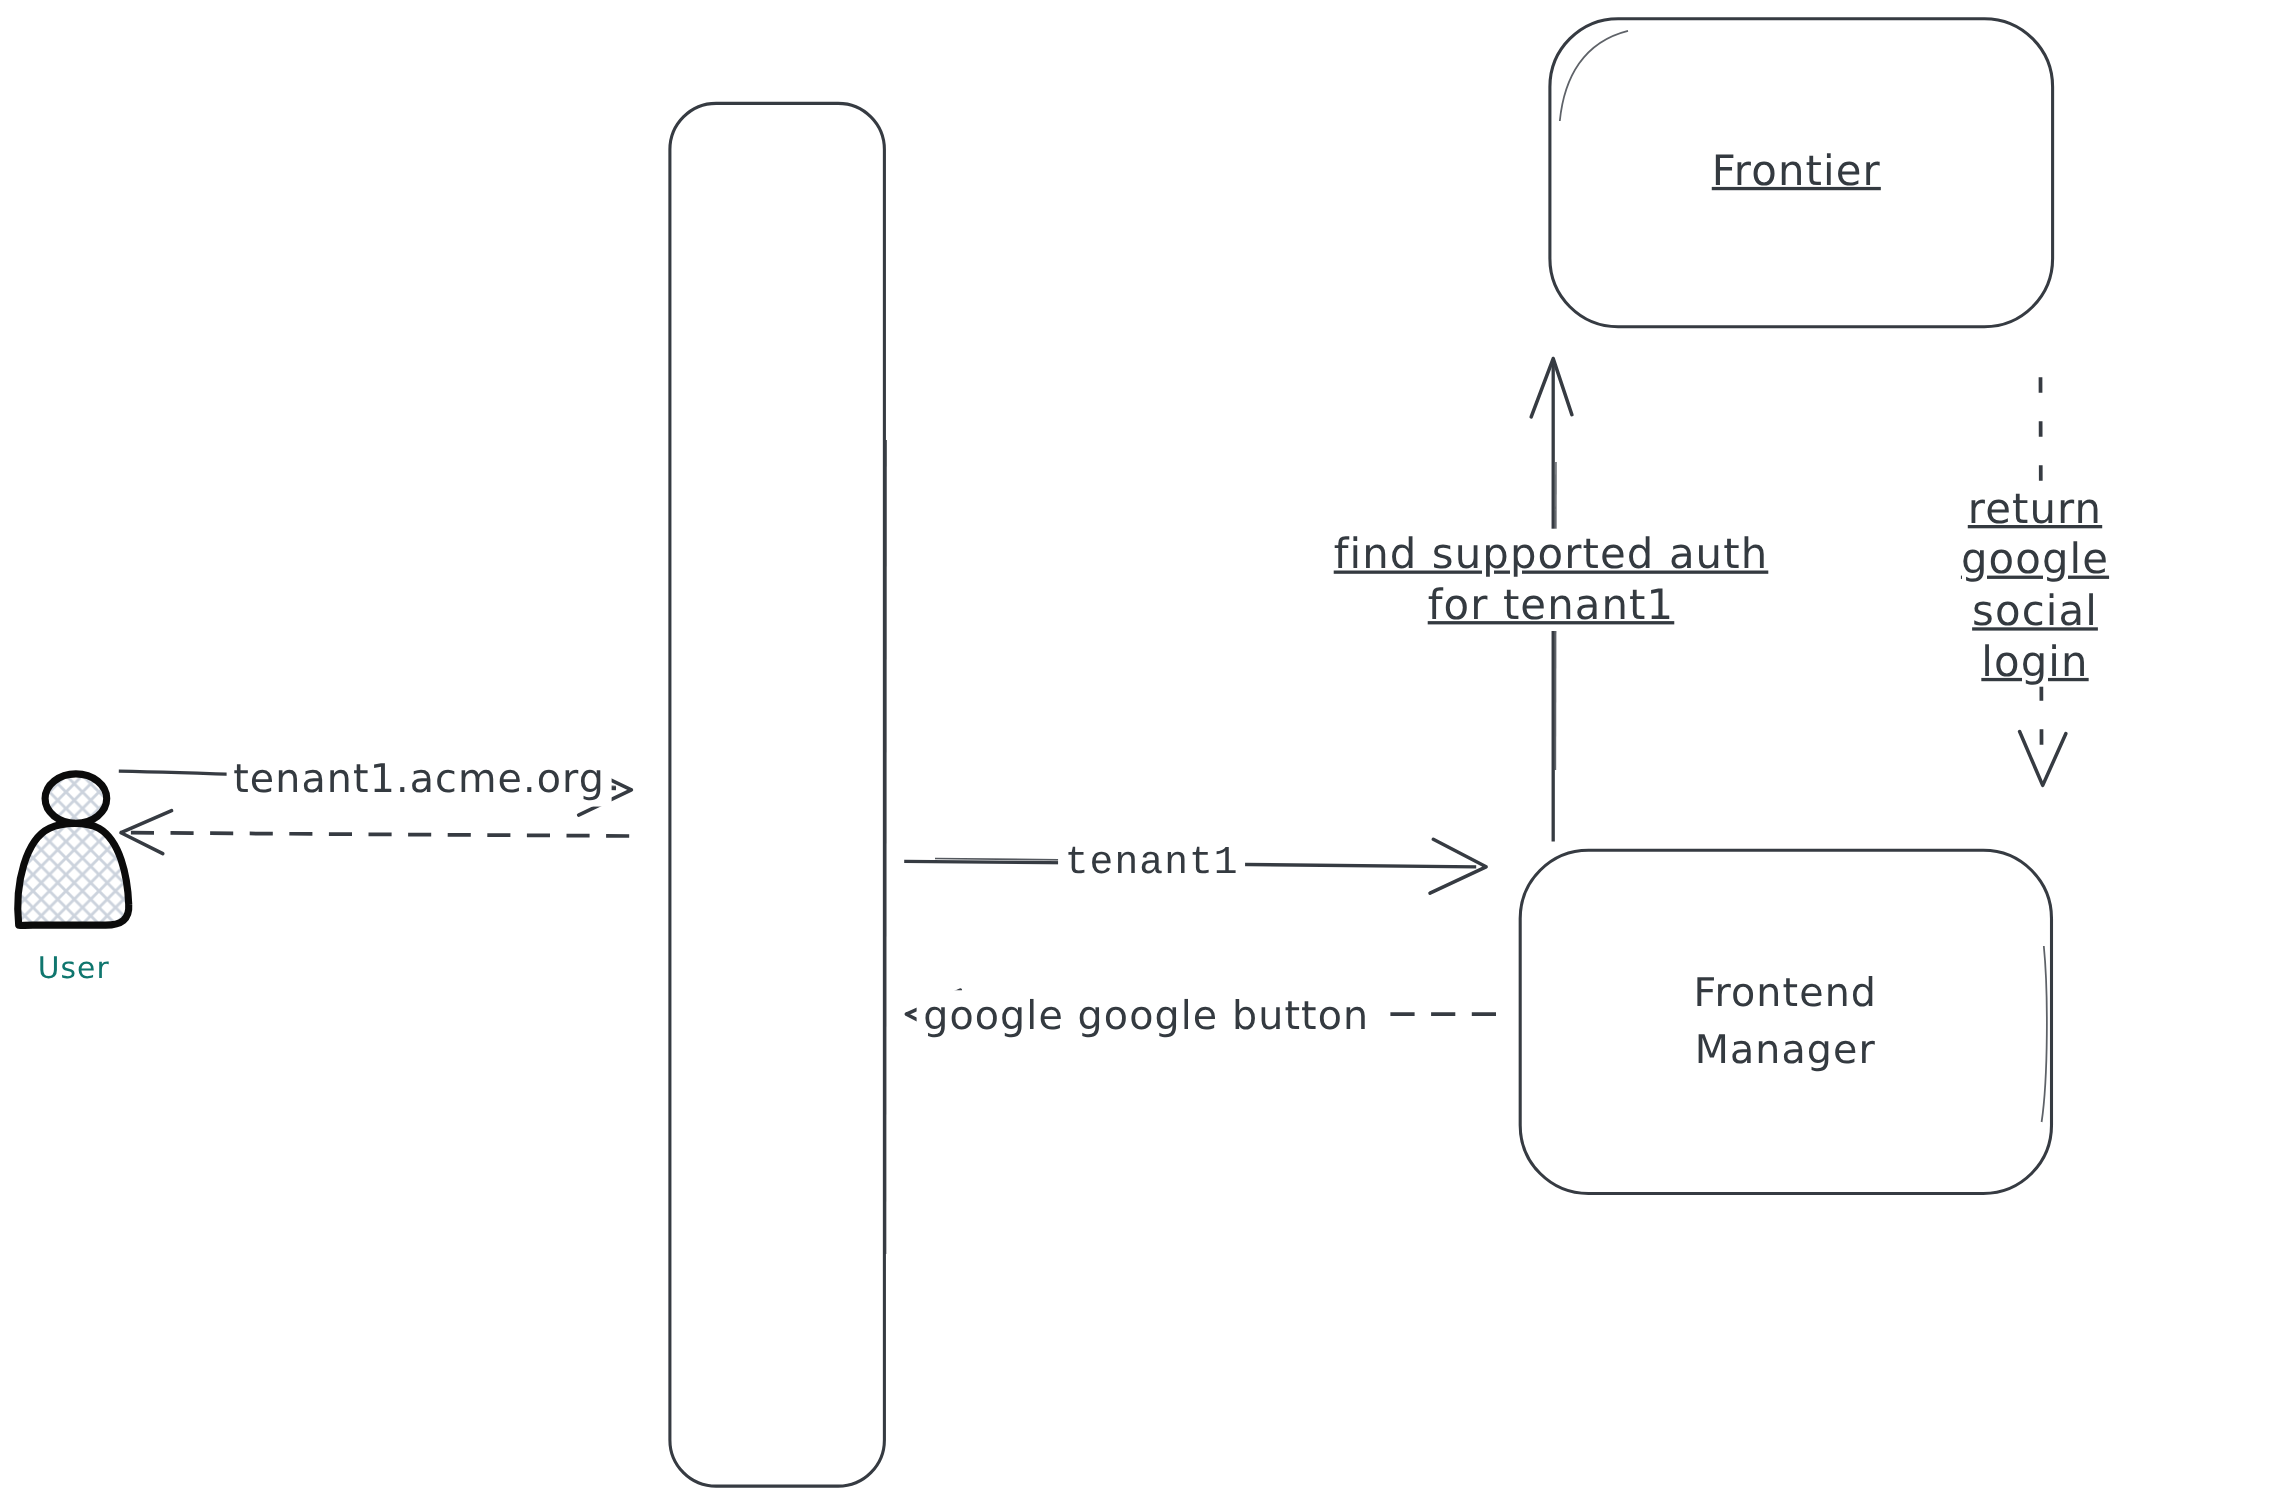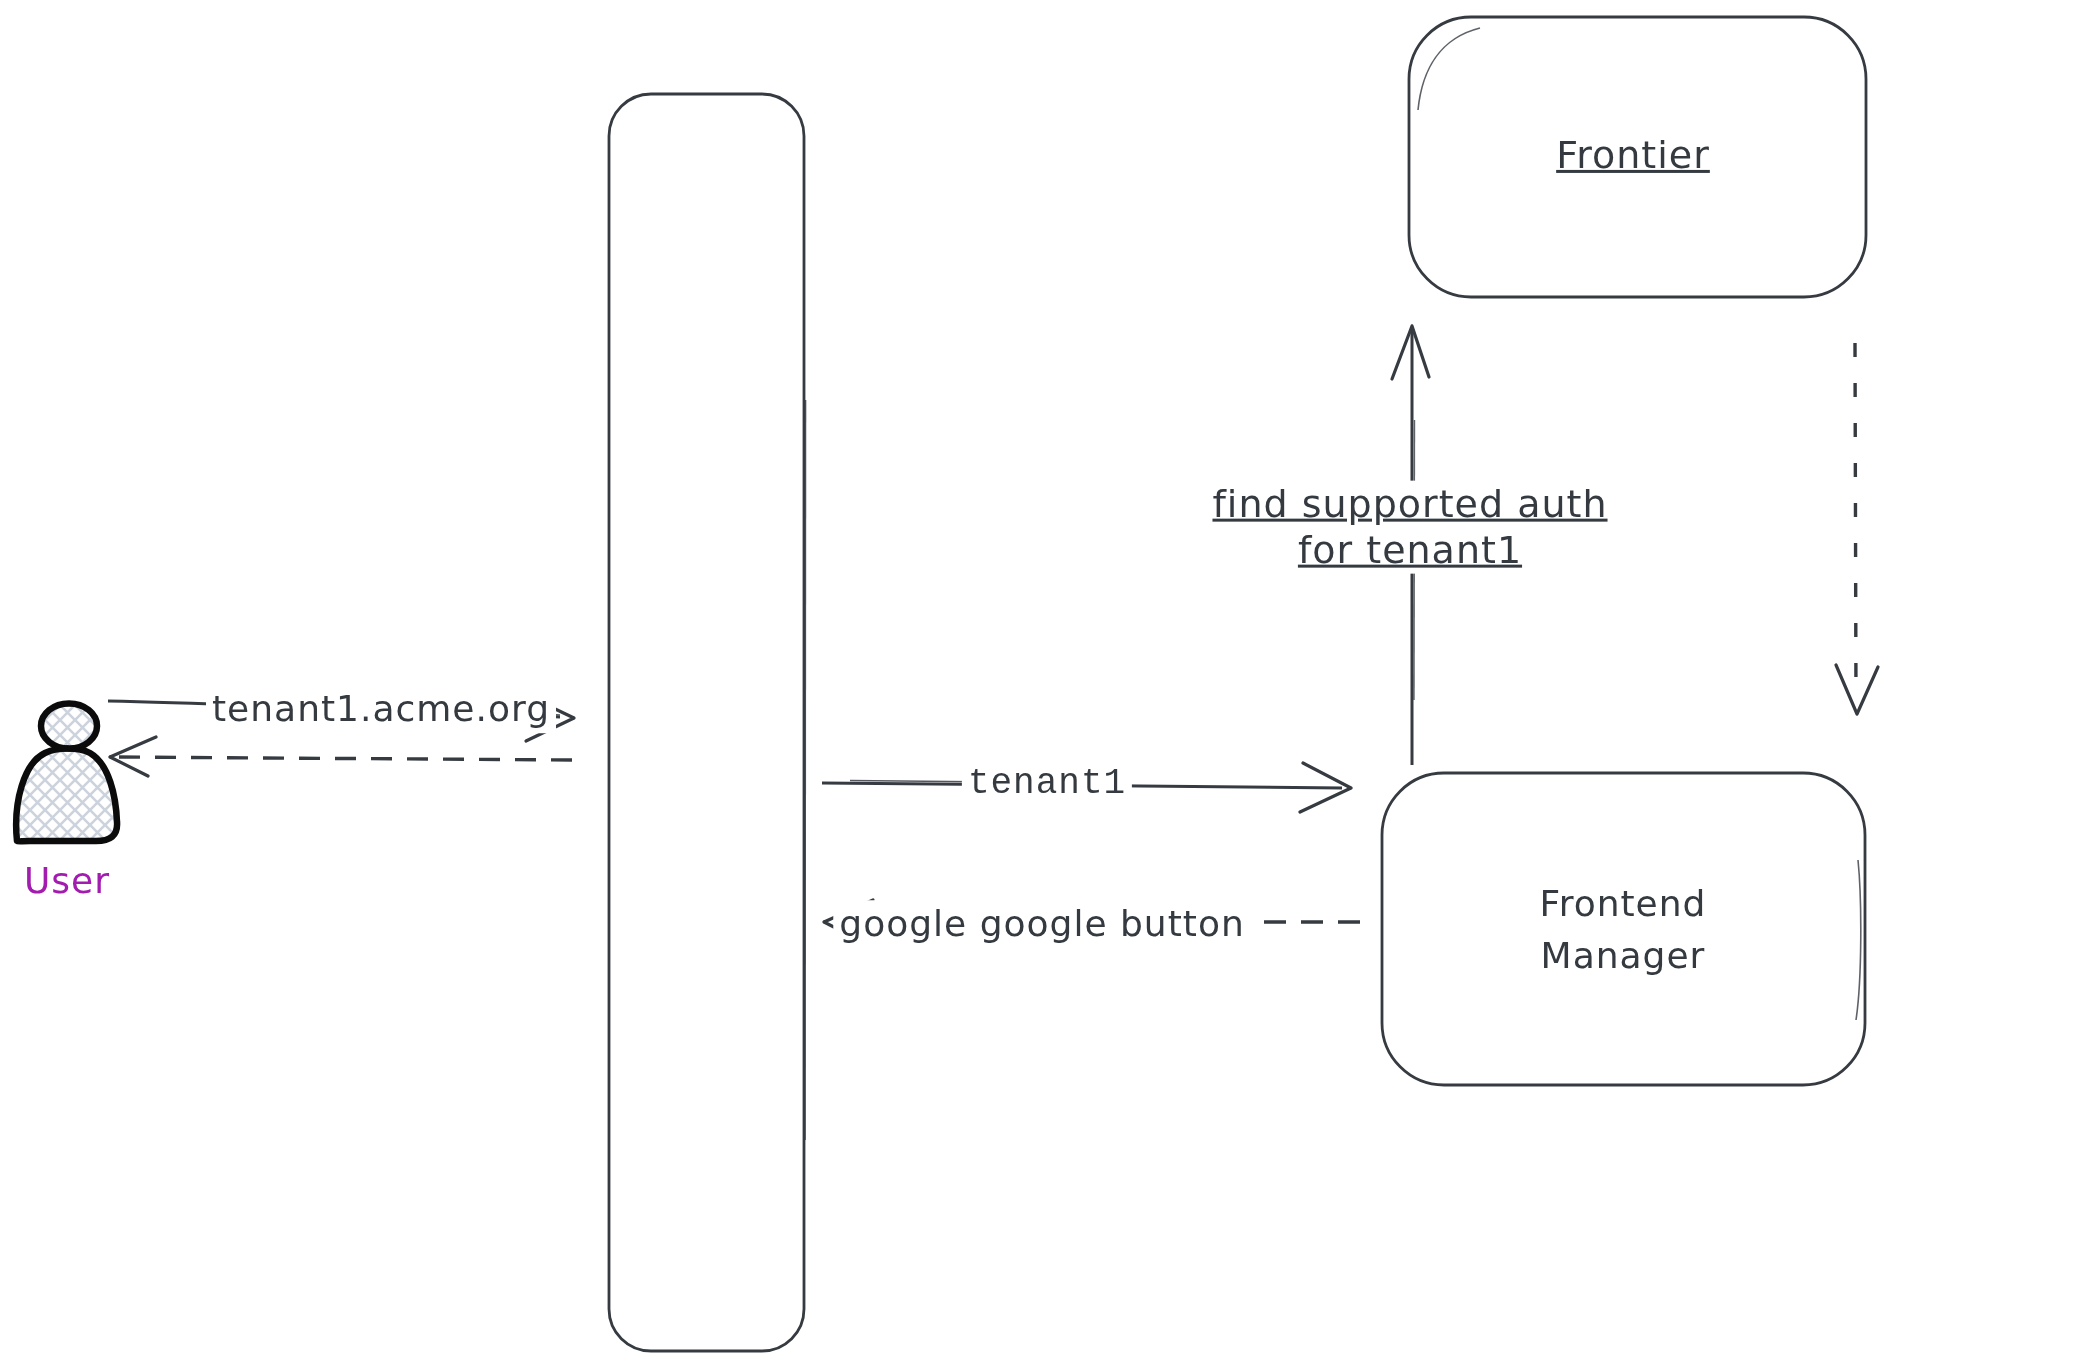--- a/index.html
+++ b/index.html
@@ -6,21 +6,21 @@
   body{width:2083px;height:1372px;overflow:hidden;position:relative;
        font-family:"DejaVu Sans","Liberation Sans",sans-serif;}
   .canvas{position:absolute;left:0;top:0;width:2083px;height:1372px;}
   svg.layer{position:absolute;left:0;top:0;}
   .lbl{position:absolute;transform:translate(-50%,-50%);
        color:#343a40;white-space:pre-line;text-align:center;
        letter-spacing:1px;line-height:1.32;}
   .onln{background:#ffffff;padding:0 6px;}  
   .f36{font-size:36px;}
   .f38{font-size:38px;text-decoration:underline;}
-  .user-lbl{font-size:36px;color:#a21caf;letter-spacing:1px;}
+  .user-lbl{font-size:27px;color:#0f766e;letter-spacing:1px;}
 </style>
 </head>
 <body>
 
 <div class="canvas">
 
   <svg class="layer" width="2083" height="1372" viewBox="0 0 2083 1372">
     <defs>
       <pattern id="crosshatch" width="15" height="15" patternUnits="userSpaceOnUse">
         <path d="M0 0 L15 15 M15 0 L0 15" stroke="#ccd3dd" stroke-width="2.6" fill="none"></path>
@@ -87,14 +87,16 @@
 
   <div class="lbl onln f36" style="left:340px;top:709px;margin-left:41px;">tenant1.acme.org</div>
 
   <div class="lbl onln f36" style="left:1047px;top:784px;font-family:Liberation Mono, monospace;">tenant1</div>
 
   <div class="lbl onln f36" style="left:1042px;top:924px;">google google button</div>
 
   <div class="lbl onln f38" style="left:1410px;top:527px;line-height:1.22;">find supported auth
 for tenant1</div>
 
+  <div class="lbl onln f38" style="left:1850px;top:532px;line-height:1.22;">return google social
+login</div>
 
 </div>
 
 </body></html>

